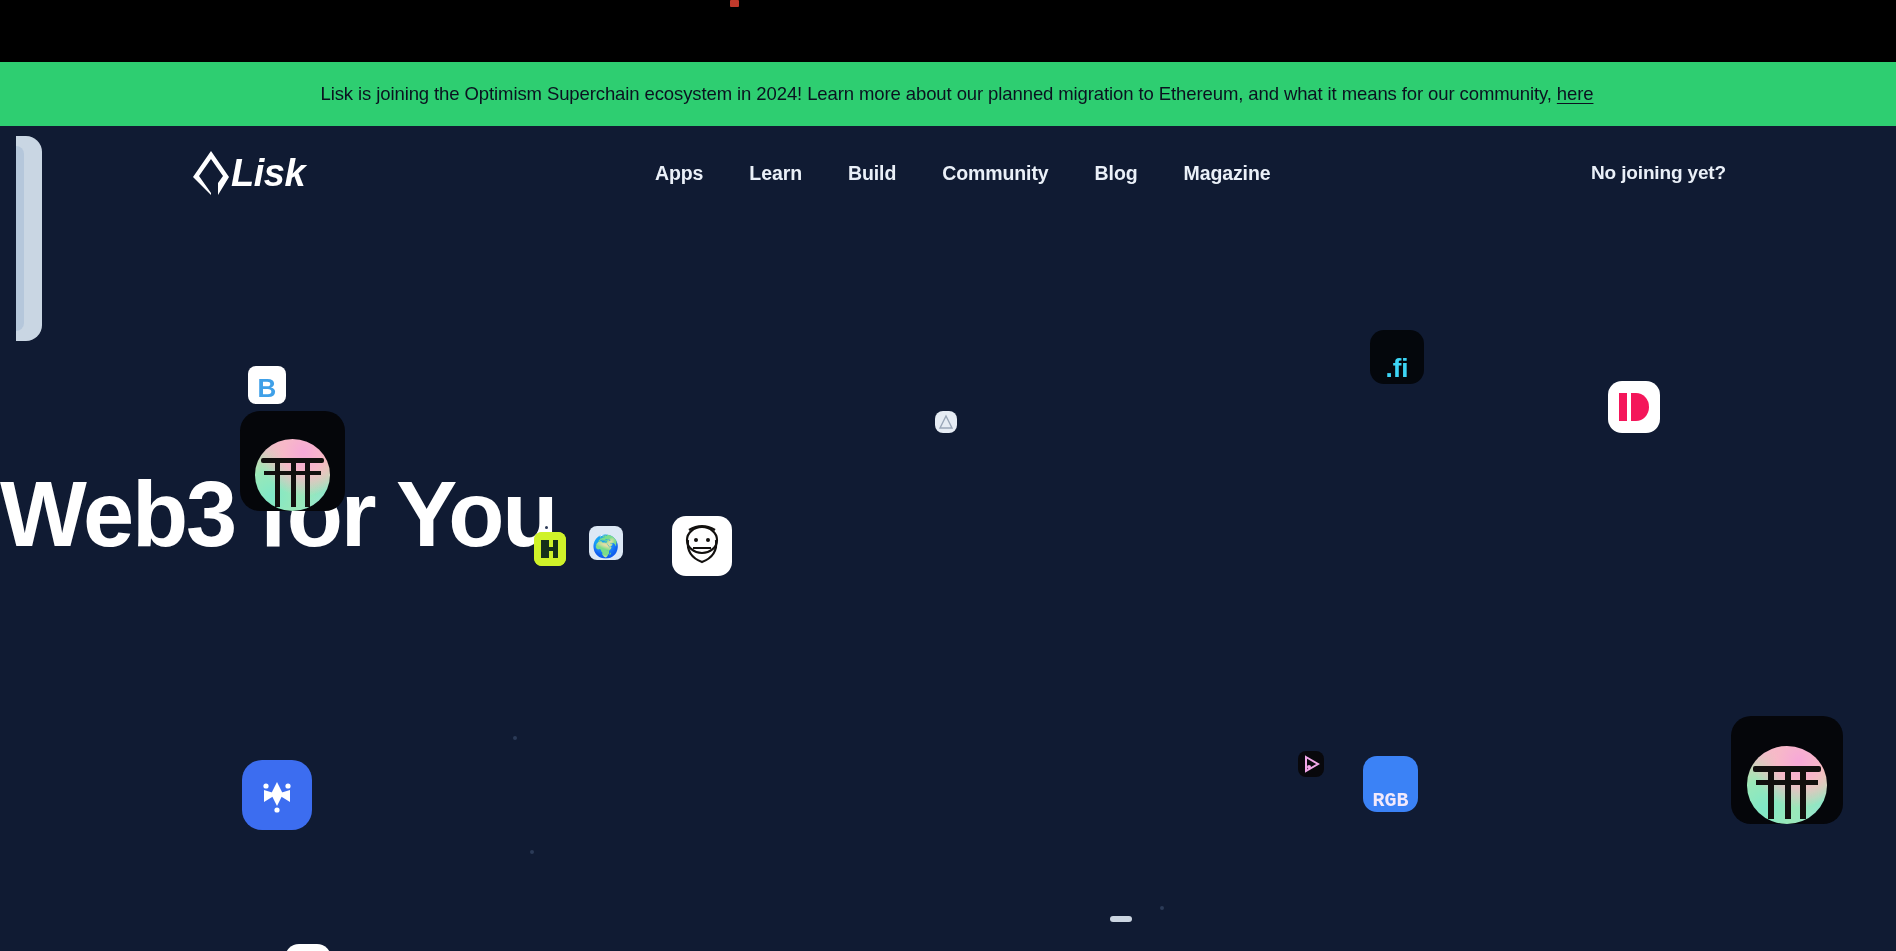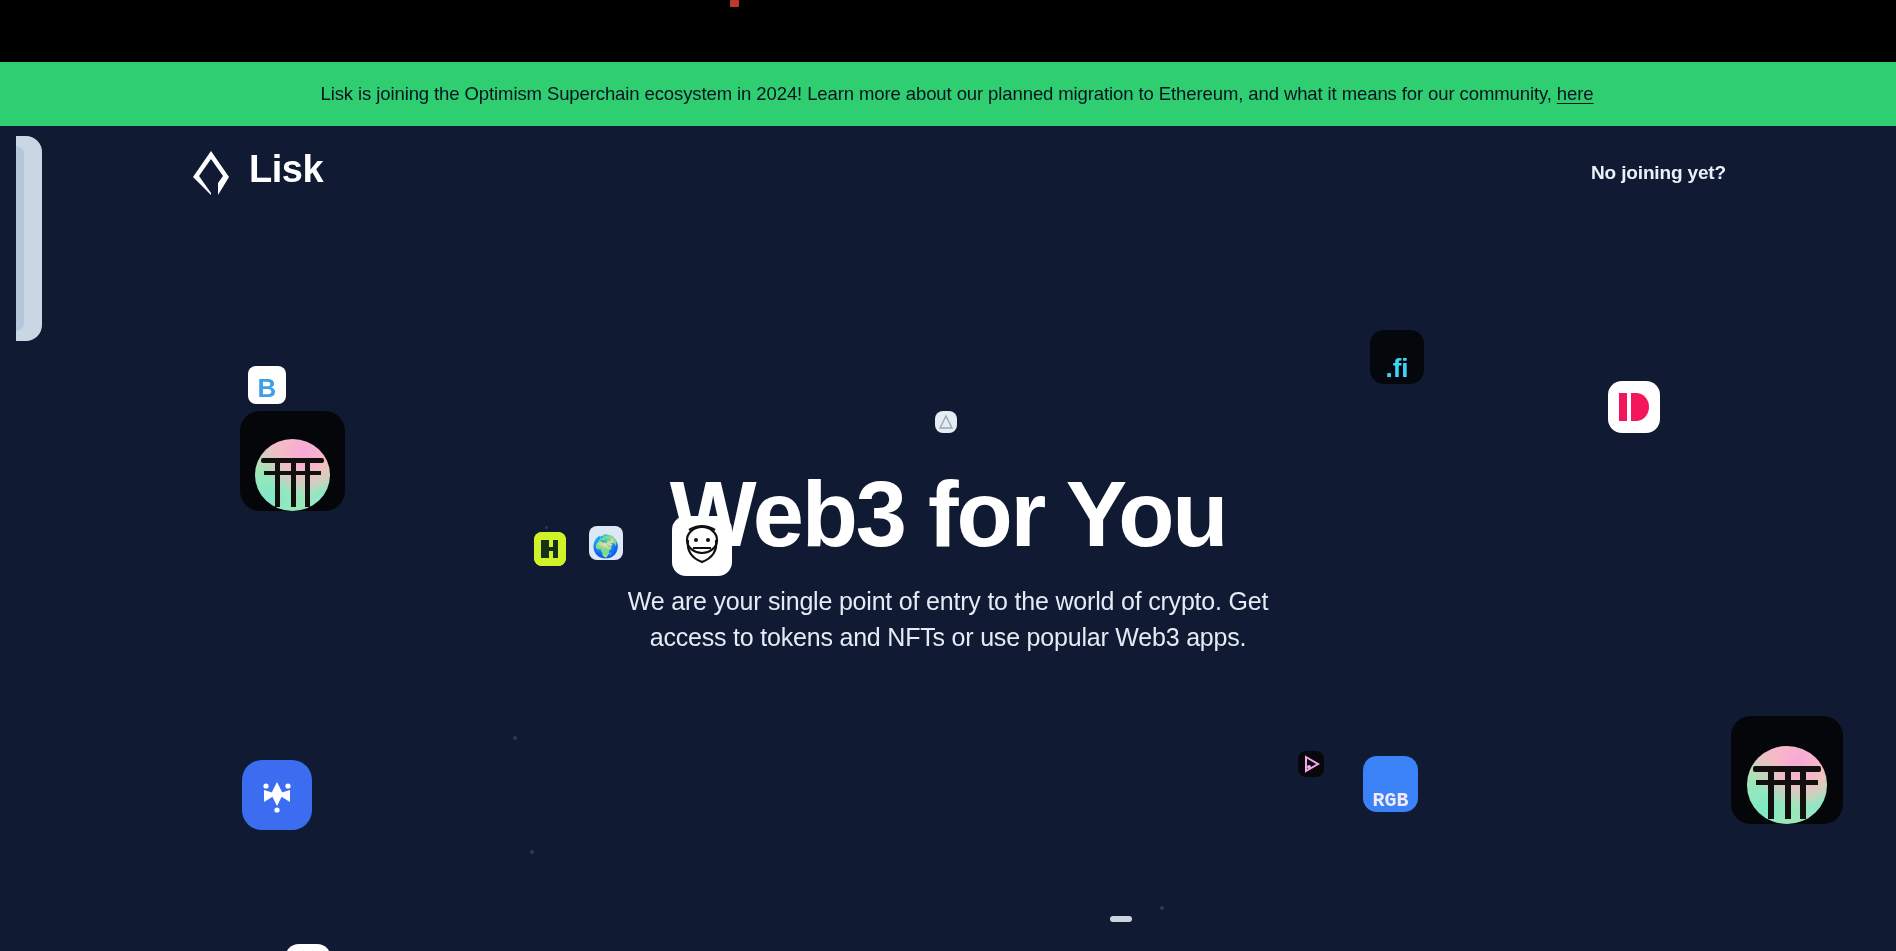--- a/index.html
+++ b/index.html
@@ -57,21 +57,21 @@
     position:absolute; left:0px; top:10px; width:8px; height:185px;
     background:#C3D6EA; border-radius:0 8px 8px 0;
   }
 
   
   .hdr {
     position:absolute; left:0; top:0; width:1896px; height:94px;
   }
   .logo {
     position:absolute; left:192px; top:24px;
-    display:flex; align-items:flex-start; gap:19px;
+    display:flex; align-items:center; gap:1px;font-style:italic;
   }
   .logo-mark { width:38px; height:46px; display:block; }
   .logo-word {
     color:#ffffff; font-size:38px; font-weight:700;
     letter-spacing:-0.5px; line-height:1;
   }
 
   .nav {
     position:absolute; left:655px; top:36px;
     display:flex; align-items:center; gap:46px;
@@ -85,21 +85,21 @@
   .wallet-cta {
     position:absolute; right:170px; top:36px;
     color:#EAF0F8; font-size:19px; font-weight:700;
     letter-spacing:-0.15px; cursor:pointer; white-space:nowrap;
   }
 
   
   .hero { position:absolute; left:0; top:0; width:1896px; height:825px; }
   .hero-title {
     position:absolute; left:0; top:340px; width:1896px;
-    text-align:center;
+    text-align:left;
     color:#FFFFFF;
     font-size:92px; font-weight:700;
     letter-spacing:-2.2px; line-height:1.05;
   }
   .hero-sub {
     position:absolute; left:598px; top:458px; width:700px;
     text-align:center;
     color:#E4EBF5;
     font-size:25px; font-weight:400;
     line-height:1.42; letter-spacing:-0.2px;
@@ -176,27 +176,34 @@
 
   <div class="hdr">
 
     <div class="logo">
       <svg class="logo-mark" viewBox="0 0 38 46">
         <path d="M19 1 L37 27 L26 45 L26 33 L31 26 L19 9 L7 26 L19 43 L19 45 L1 27 Z" fill="#ffffff"></path>
       </svg>
       <span class="logo-word">Lisk</span>
     </div>
 
+    <nav class="nav">
+      <a>Apps</a>
+      <a>Learn</a>
+      <a>Build</a>
+      <a>Community</a>
+      <a>Blog</a>
+      <a>Magazine</a>
+    </nav>
 
     <div class="wallet-cta">No joining yet?</div>
   </div>
 
   <div class="hero">
     <h1 class="hero-title">Web3 for You</h1>
-    <p class="hero-sub">We are your single point of entry to the world of crypto. Get access to tokens and NFTs or use popular Web3 apps.</p>
   </div>
 
   <div id="icon-layer">
       <div class="icon r-sm" style="left: 248px; top: 240px; width: 38px; height: 38px; background: rgb(255, 255, 255); color: rgb(63, 160, 232); font-size: 26px; font-weight: 700;">
         <span>B</span>
       </div>
       <div class="icon r-lg" style="left: 240px; top: 285px; width: 105px; height: 100px; background: rgb(5, 6, 10); color: rgb(255, 255, 255); font-size: 0px; font-weight: 400;">
         <div class="torii-grad">
           <div class="torii-legs">
             <span style="left:27%"></span>

